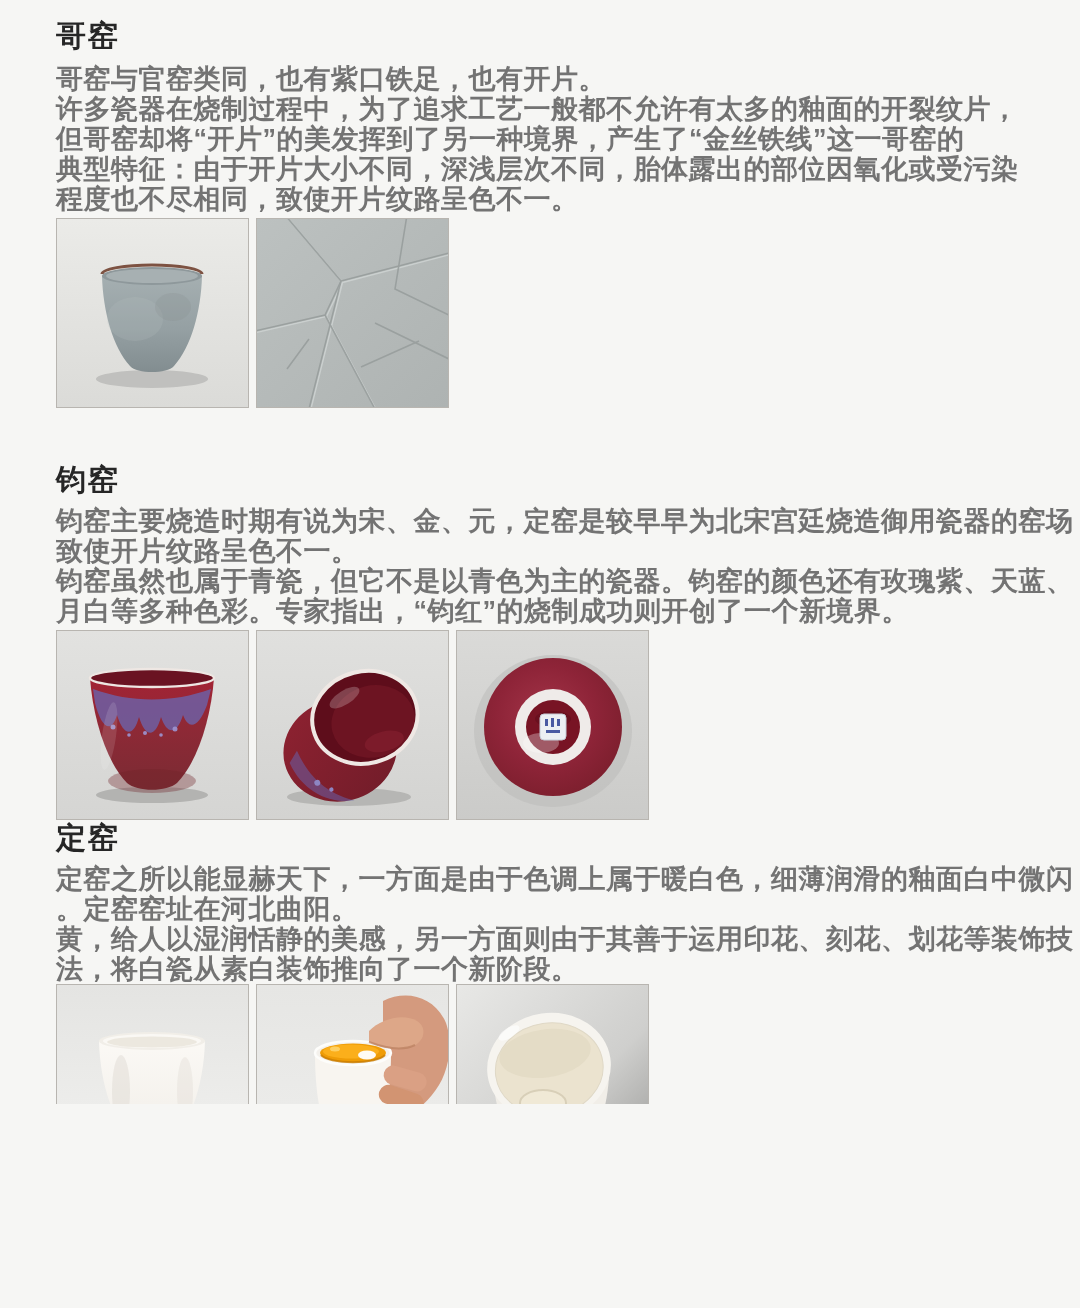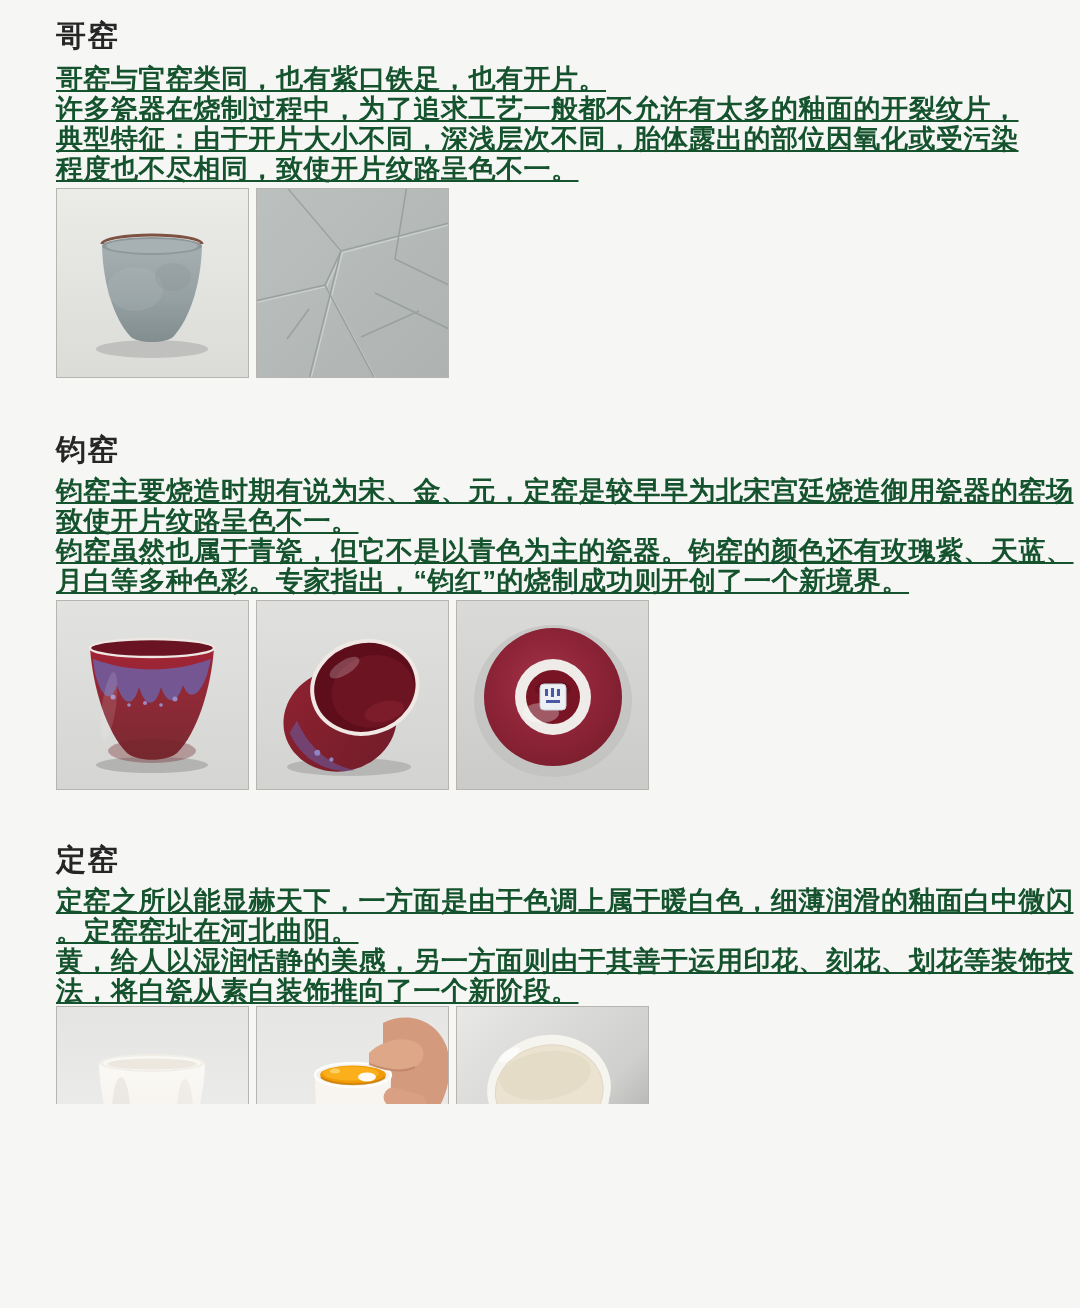--- a/index.html
+++ b/index.html
@@ -12,27 +12,27 @@
     background:#f6f6f4;
     font-family:"Liberation Sans","DejaVu Sans",sans-serif;
   }
   .section-title{
     margin:0;
     font-family:"Liberation Serif","DejaVu Serif",serif;
     font-size:30px;line-height:36px;font-weight:700;
     color:#262626;letter-spacing:2px;
   }
   .sec2 .section-title{margin-top:54px;font-family:Liberation Serif, serif;}
-  .sec3 .section-title{margin-top:52px;}
+  .sec3 .section-title{}
   .para{margin-top:10px;}
   .sec2 .para,.sec3 .para{margin-top:8px;}
   .line{
     display:block;height:30px;line-height:30px;
-    font-size:27px;font-weight:700;color:#14532d;
-    letter-spacing:.5px;white-space:nowrap;text-decoration:underline;
+    font-size:27px;font-weight:700;color:#737373;
+    letter-spacing:.5px;white-space:nowrap;
   }
   .img-row{display:flex;gap:7px;margin-top:4px;}
   .sec3 .img-row{margin-top:0;}
   .photo{
     width:193px;height:190px;margin:0;
     border:1px solid #b8b5b0;box-sizing:border-box;
     overflow:hidden;background:#e2e2e0;
   }
   .sec3 .photo{height:196px;}
   .photo svg{display:block;width:100%;height:100%;}
@@ -40,20 +40,21 @@
 </head>
 <body>
 
 <div class="page">
 
   <section class="sec1">
     <h2 class="section-title">哥窑</h2>
     <div class="para">
       <span class="line">哥窑与官窑类同，也有紫口铁足，也有开片。</span>
       <span class="line">许多瓷器在烧制过程中，为了追求工艺一般都不允许有太多的釉面的开裂纹片，</span>
+      <span class="line">但哥窑却将“开片”的美发挥到了另一种境界，产生了“金丝铁线”这一哥窑的</span>
       <span class="line">典型特征：由于开片大小不同，深浅层次不同，胎体露出的部位因氧化或受污染</span>
       <span class="line">程度也不尽相同，致使开片纹路呈色不一。</span>
     </div>
     <div class="img-row">
 
       <figure class="photo">
         <svg viewBox="0 0 191 188" preserveAspectRatio="none">
           <defs>
             <linearGradient id="s1bg" x1="0" y1="0" x2="0" y2="1">
               <stop offset="0" stop-color="#ebebe8"></stop>

